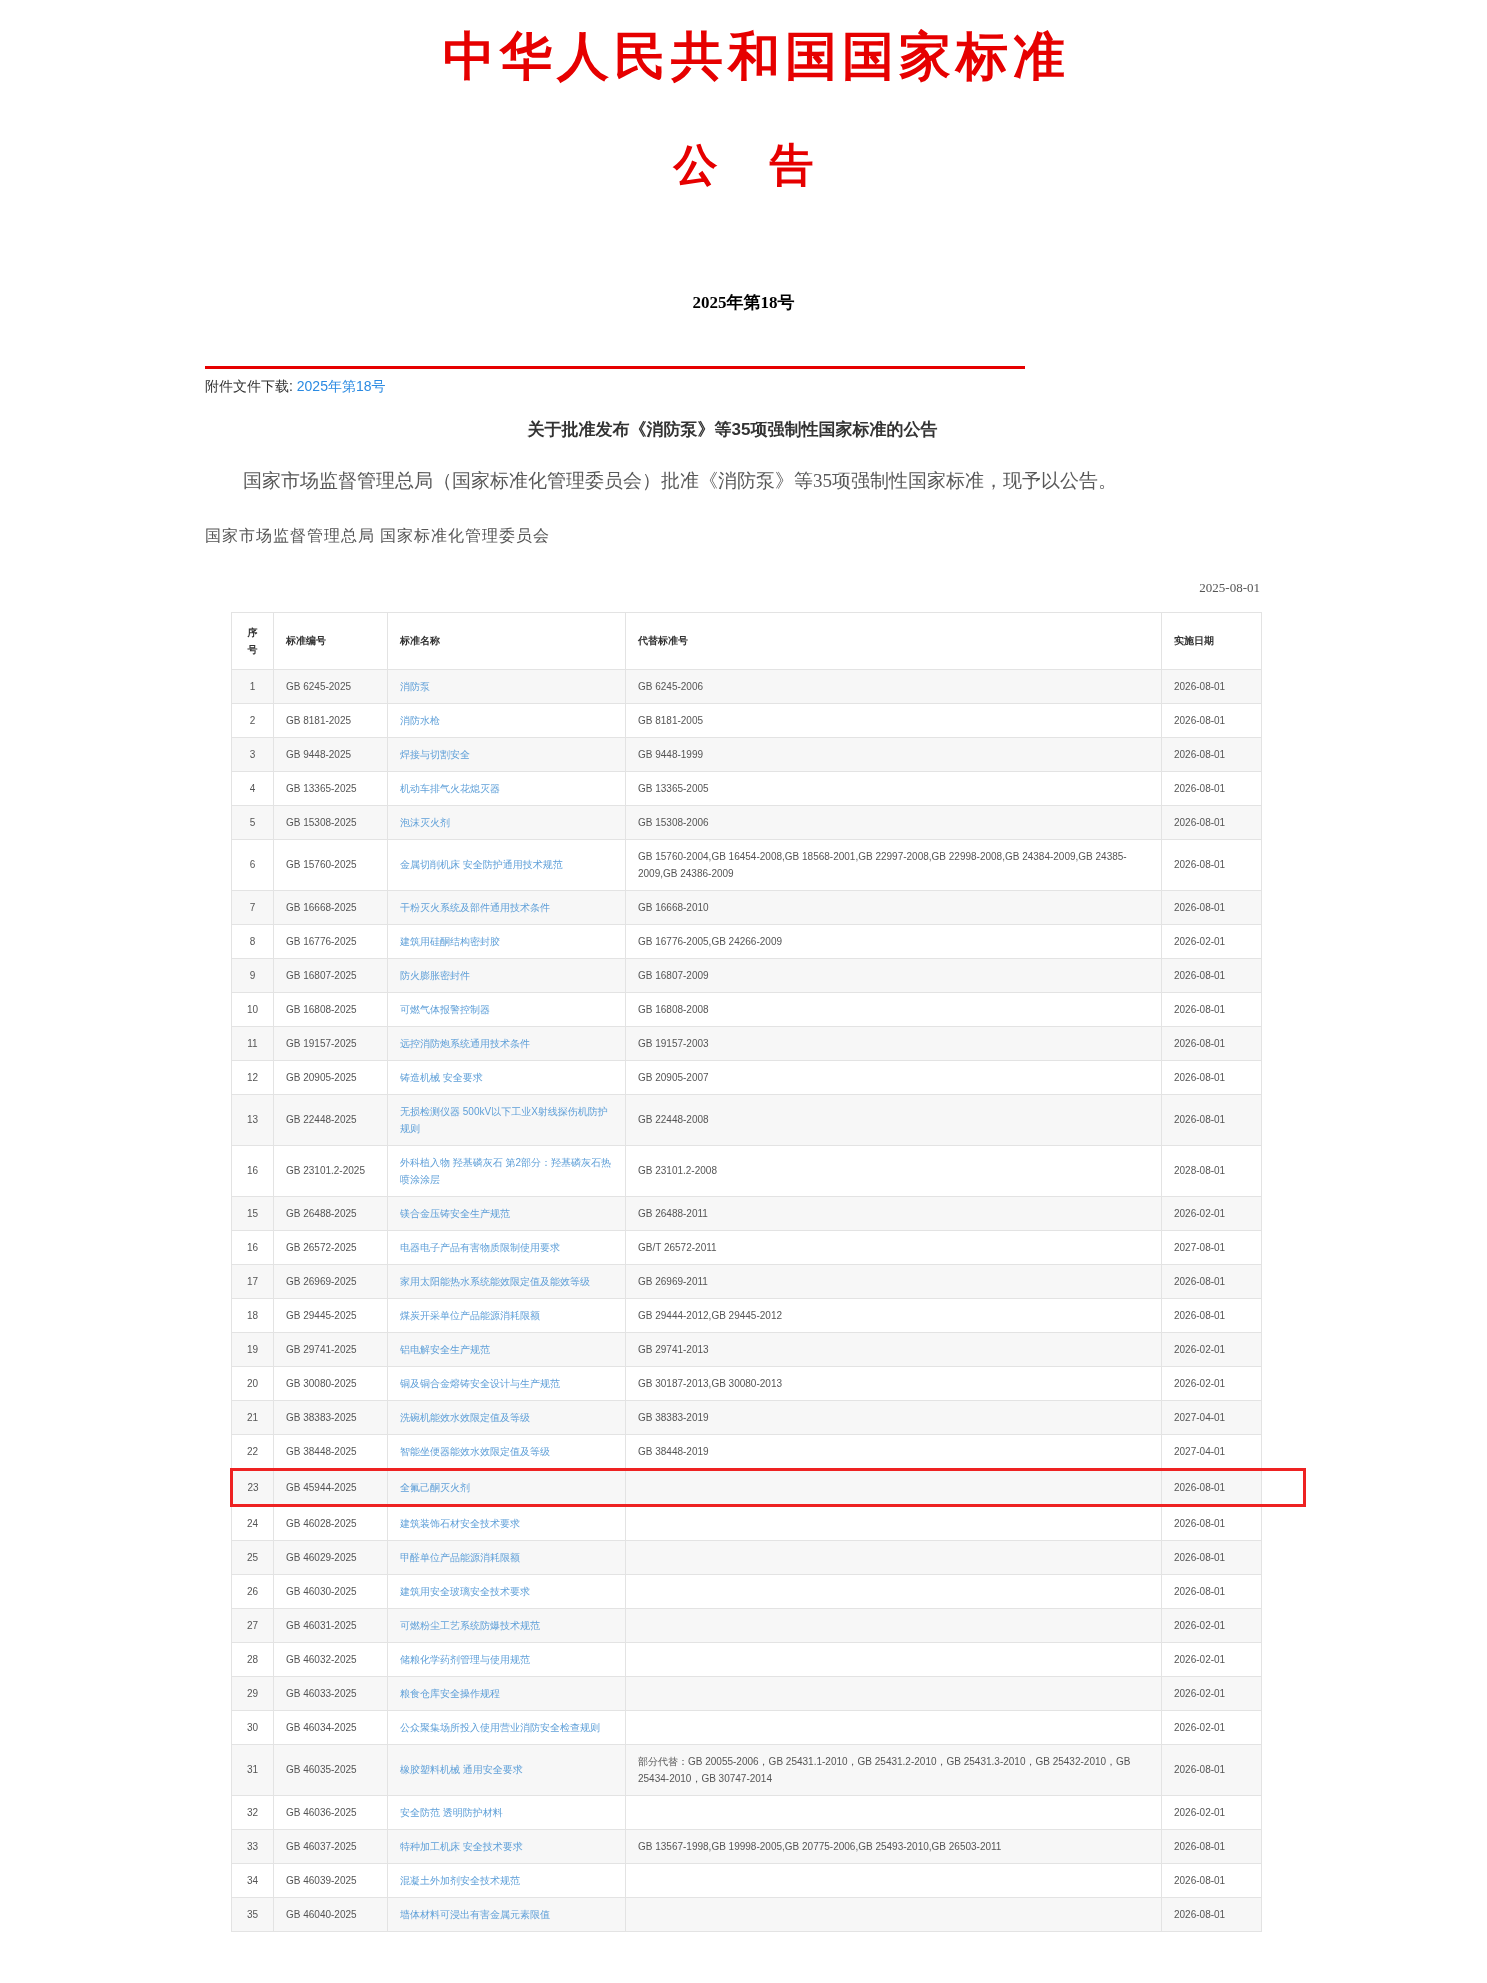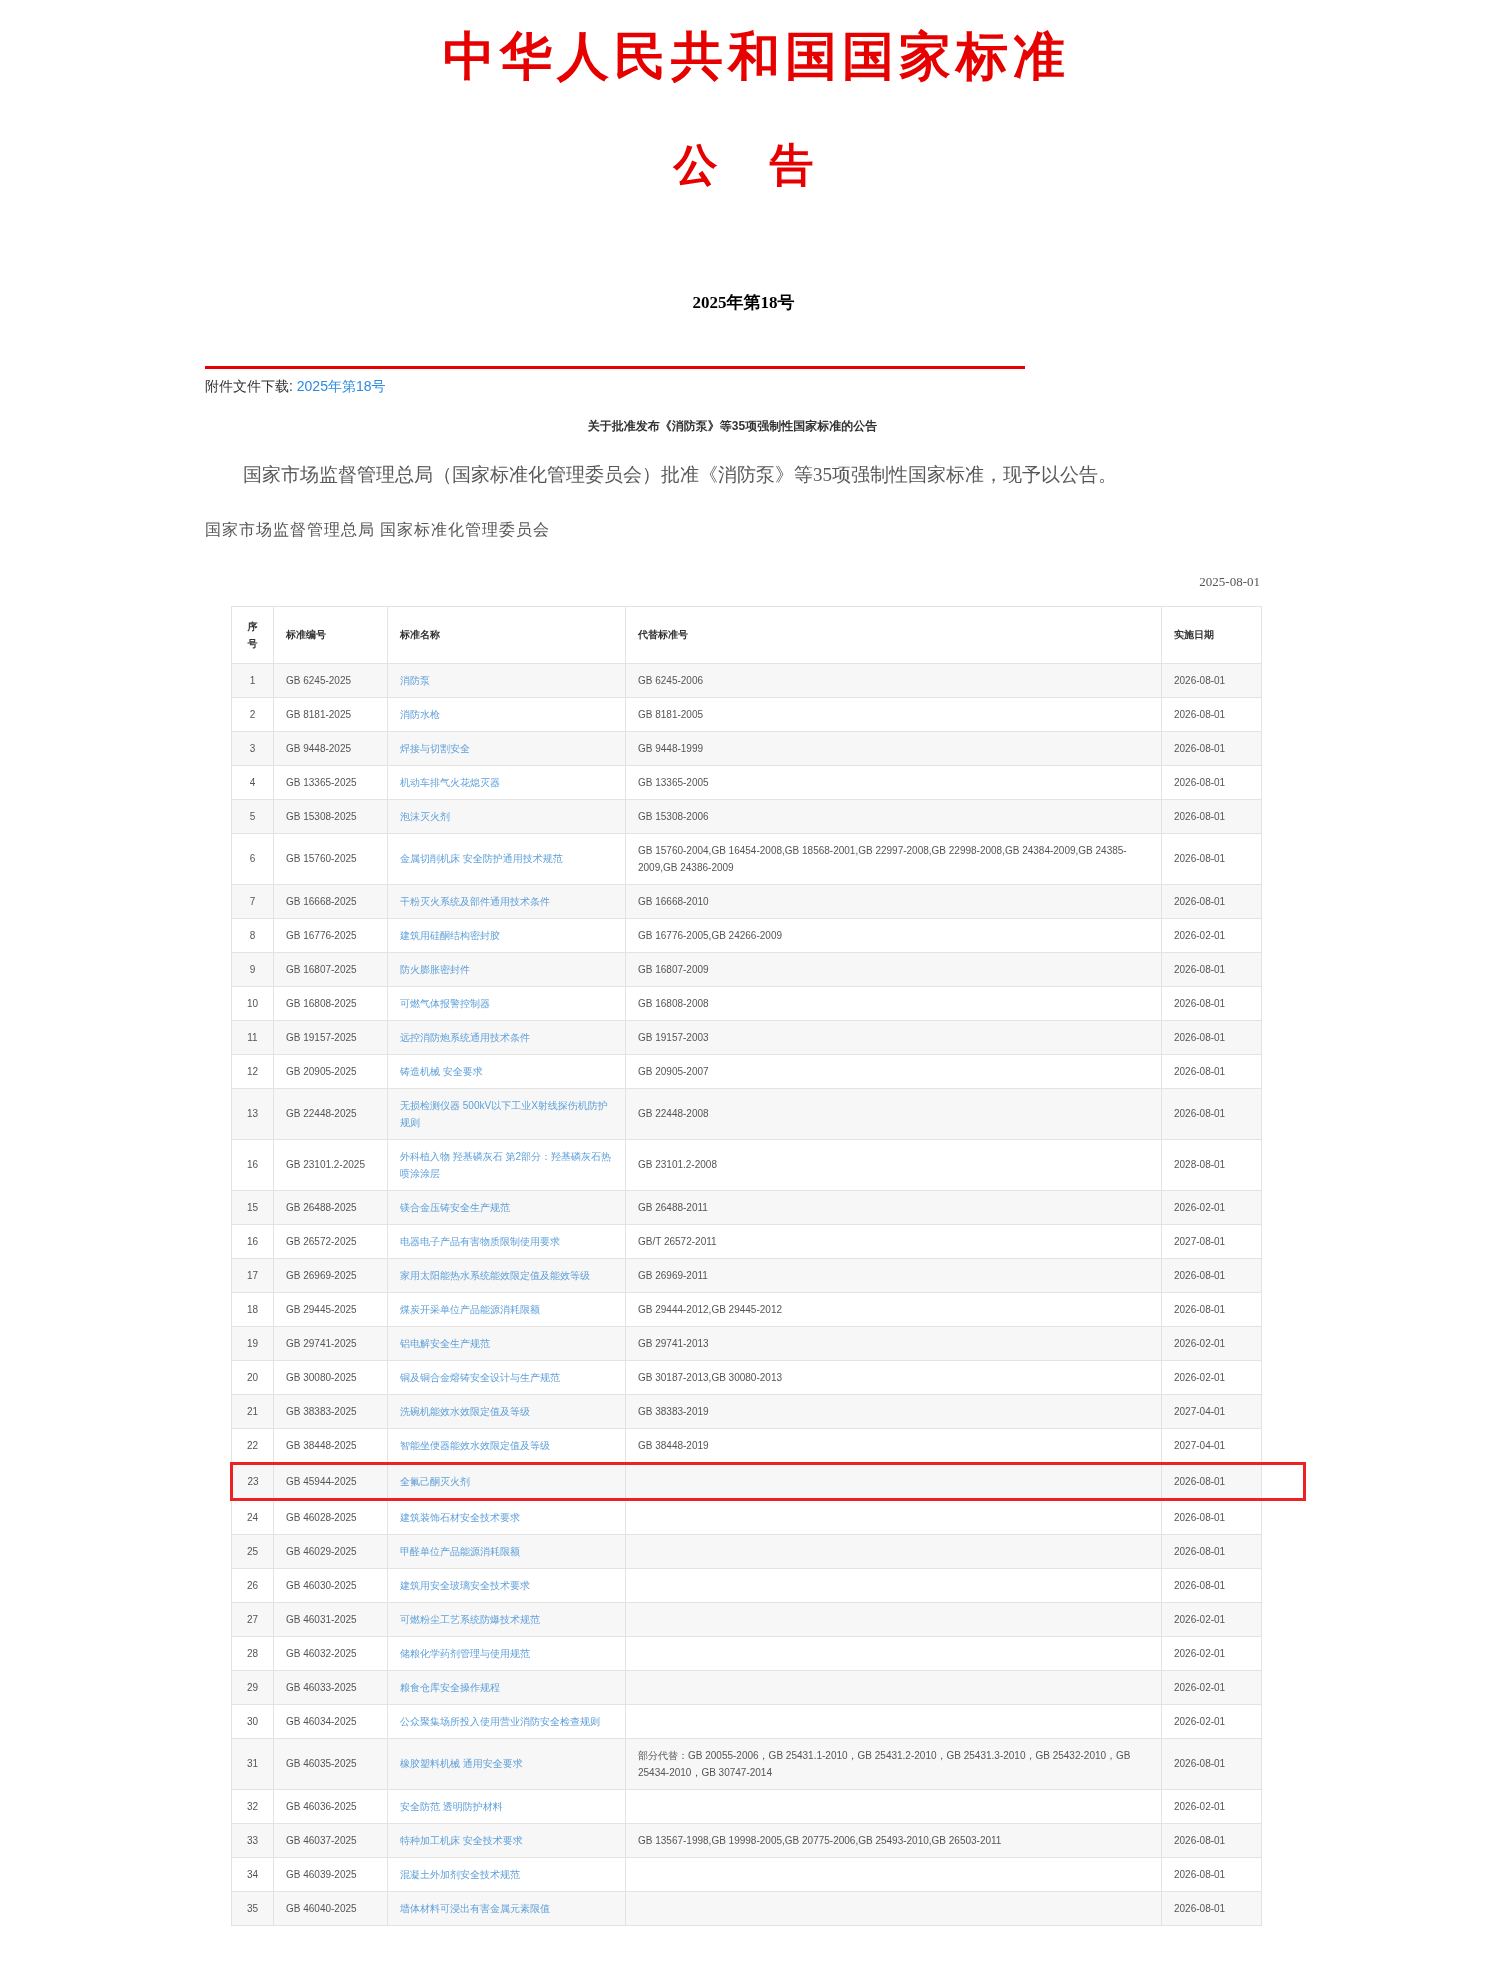--- a/index.html
+++ b/index.html
@@ -25,21 +25,21 @@
     font-weight: bold; font-size: 17px; color: #000;
   }
 
   .red-divider { margin-top: 52px; width: 820px; height: 3px; background: #e60000; }
 
   .attachment-row { margin-top: 9px; font-size: 14px; color: #333; }
   .attachment-link { color: #2a8ae2; text-decoration: none; cursor: pointer; }
 
   .announcement-heading {
     margin-top: 22px; text-align: center;
-    font-size: 12px; font-weight: bold; color: #333;
+    font-size: 17px; font-weight: bold; color: #333;
   }
   .announcement-body {
     margin-top: 26px; text-indent: 2em; font-family: "Liberation Serif", serif;
     font-size: 19px; color: #595959; line-height: 1.5;
   }
   .signature-line {
     margin-top: 30px; font-family: "Liberation Serif", serif;
     font-size: 16px; letter-spacing: 1px; color: #555;
   }
   .date-line {

